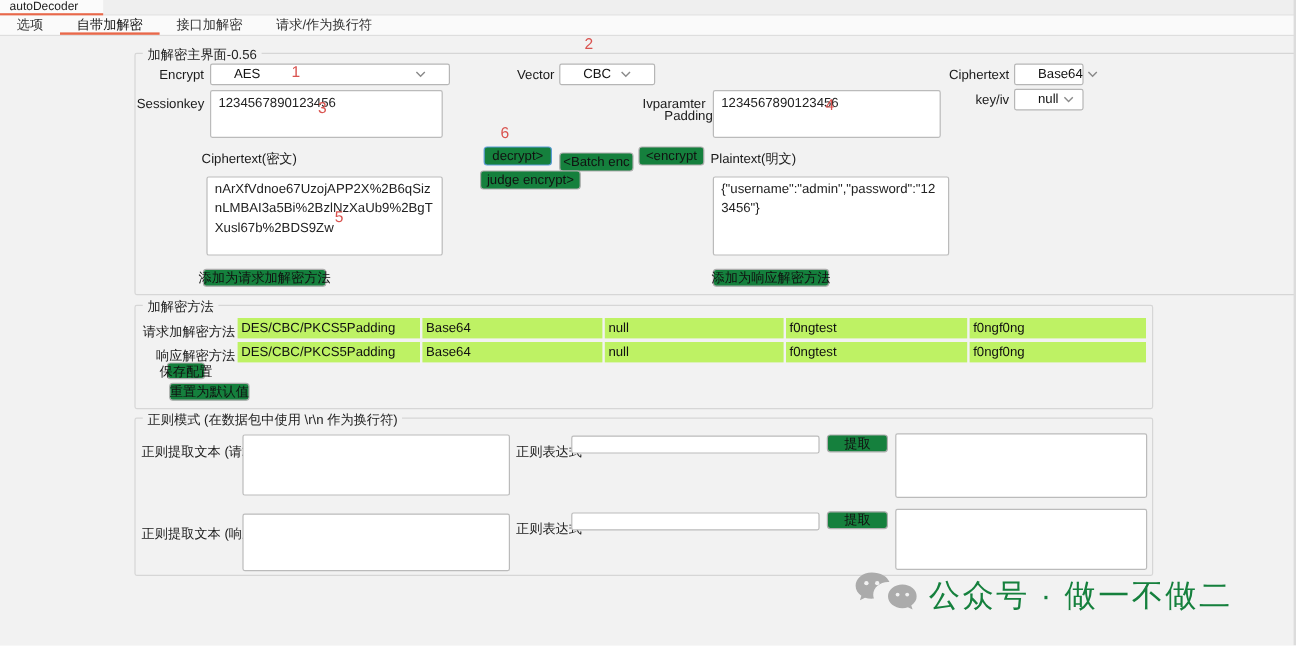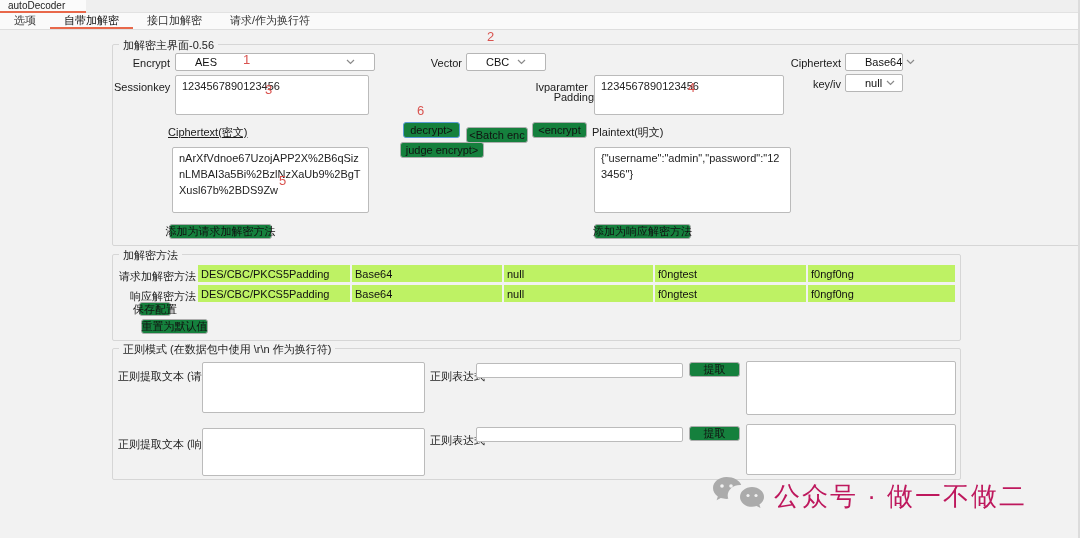--- a/index.html
+++ b/index.html
@@ -28,21 +28,21 @@
   .ti { position: absolute; background: #fff; border: 1px solid #bbb; border-radius: 2px; font-family: "Liberation Sans", sans-serif; font-size: 11px; color: #222; padding: 0 4px; }
 
   .btn { position: absolute; background: #15803d; border: 1px solid #adadad; border-radius: 3px; font-size: 11px; color: #111; display: flex; align-items: center; justify-content: center; white-space: nowrap; cursor: default; }
   .btn.primary { border-color: #5b9bd5; }
 
   .cell { position: absolute; height: 17px; background: #bef264; font-size: 11px; color: #111; display: flex; align-items: center; padding-left: 3px; overflow: hidden; }
 
   .annot { position: absolute; font-size: 13px; color: #d9534f; font-weight: 400; }
 
   .watermark { position: absolute; left: 712px; top: 476px; display: flex; align-items: center; z-index: 5; }
-  .watermark .wm-text { font-size: 26px; color: #be185d; letter-spacing: 2px; margin-left: 10px; white-space: nowrap; }
+  .watermark .wm-text { font-size: 26px; color: #15803d; letter-spacing: 2px; margin-left: 10px; white-space: nowrap; }
 </style>
 </head>
 <body>
 
 <div class="screen">
 
   <div class="topbar">
     <div class="app-tab">
       <span>autoDecoder</span>
     </div>
@@ -100,21 +100,21 @@
   <span class="lbl r" style="left:800px; top:78px; width:41px;">key/iv</span>
   <div class="dd" style="left:845px; top:74px; width:58px;">
     <span>null</span>
     <span class="chev">
         <svg width="9" height="6" viewBox="0 0 9 6">
           <path d="M1 1 L4.5 4.5 L8 1" stroke="#8a8a8a" stroke-width="1.2" fill="none"></path>
         </svg>
       </span>
   </div>
 
-  <span class="lbl" style="left:168px; top:125px;text-decoration:underline;">Ciphertext(密文)</span>
+  <span class="lbl" style="left:168px; top:125px;">Ciphertext(密文)</span>
   <div class="btn primary" style="left:403px; top:122px; width:57px; height:16px;">decrypt&gt;</div>
   <div class="btn" style="left:466px; top:127px; width:62px; height:16px;">&lt;Batch enc</div>
   <div class="btn" style="left:532px; top:122px; width:55px; height:16px;">&lt;encrypt</div>
   <span class="lbl" style="left:592px; top:125px;">Plaintext(明文)</span>
   <div class="btn" style="left:376px; top:142px; width:84px; height:16px;margin-left:24px;">judge encrypt&gt;</div>
 
   <textarea class="ta" style="left: 172px; top: 147px; width: 197px; height: 66px;">nArXfVdnoe67UzojAPP2X%2B6qSiznLMBAI3a5Bi%2BzlNzXaUb9%2BgTXusl67b%2BDS9Zw</textarea>
   <textarea class="ta" style="left: 594px; top: 147px; width: 197px; height: 66px;">{"username":"admin","password":"123456"}</textarea>
 
   <div class="btn" style="left:169px; top:224px; width:103px; height:15px;">添加为请求加解密方法</div>

